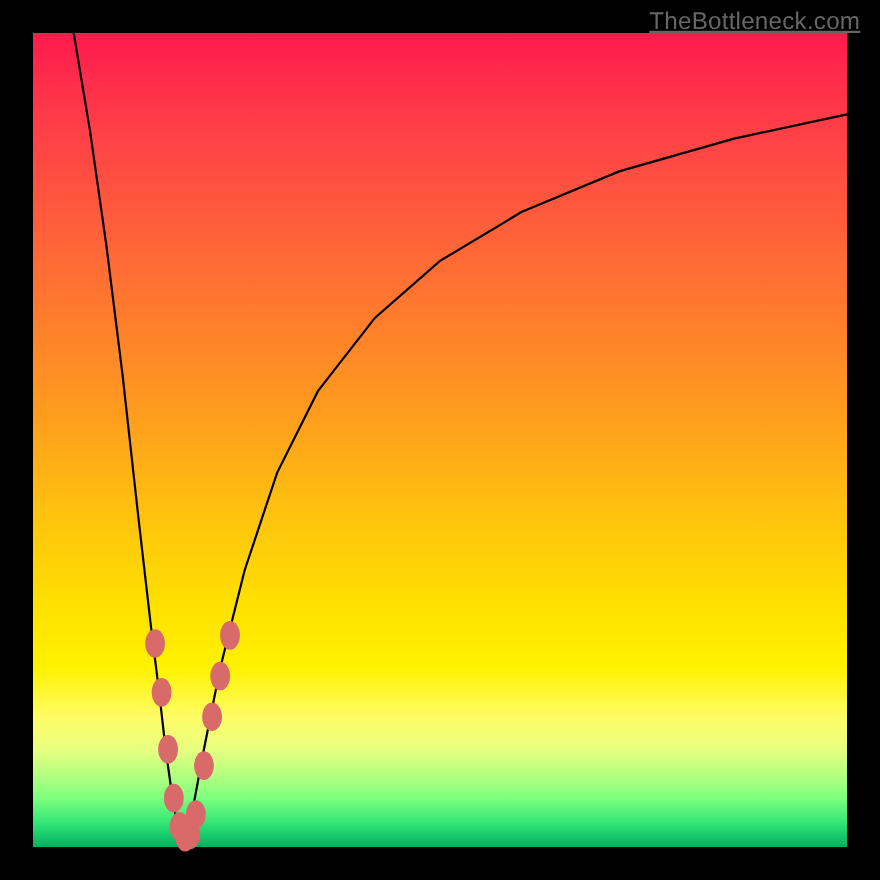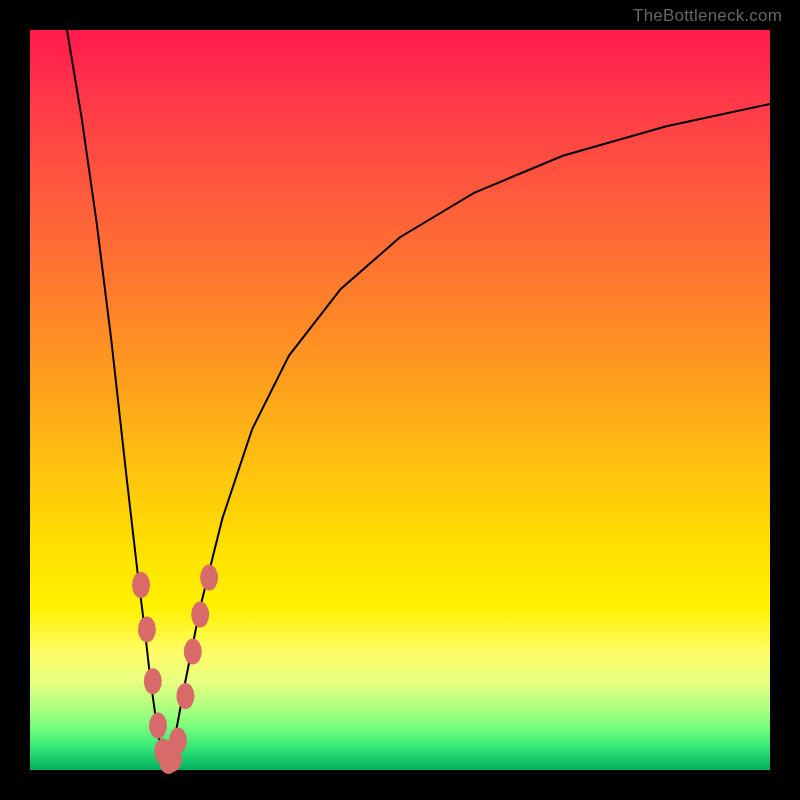--- a/index.html
+++ b/index.html
@@ -32,23 +32,24 @@
       #7dff7d 94%,
       #33e676 97%,
       #00b060 100%
     );
   }
   .watermark {
     position: absolute;
     top: 6px;
     right: 18px;
     color: #666;
-    font-size: 17px;
+    font-size: 22px;
     font-weight: 500;
     letter-spacing: 0.2px;
+    text-decoration: underline;
   }
   svg.curve {
     position: absolute;
     left: 30px;
     top: 30px;
     width: 740px;
     height: 740px;
     overflow: visible;
   }
 </style>

